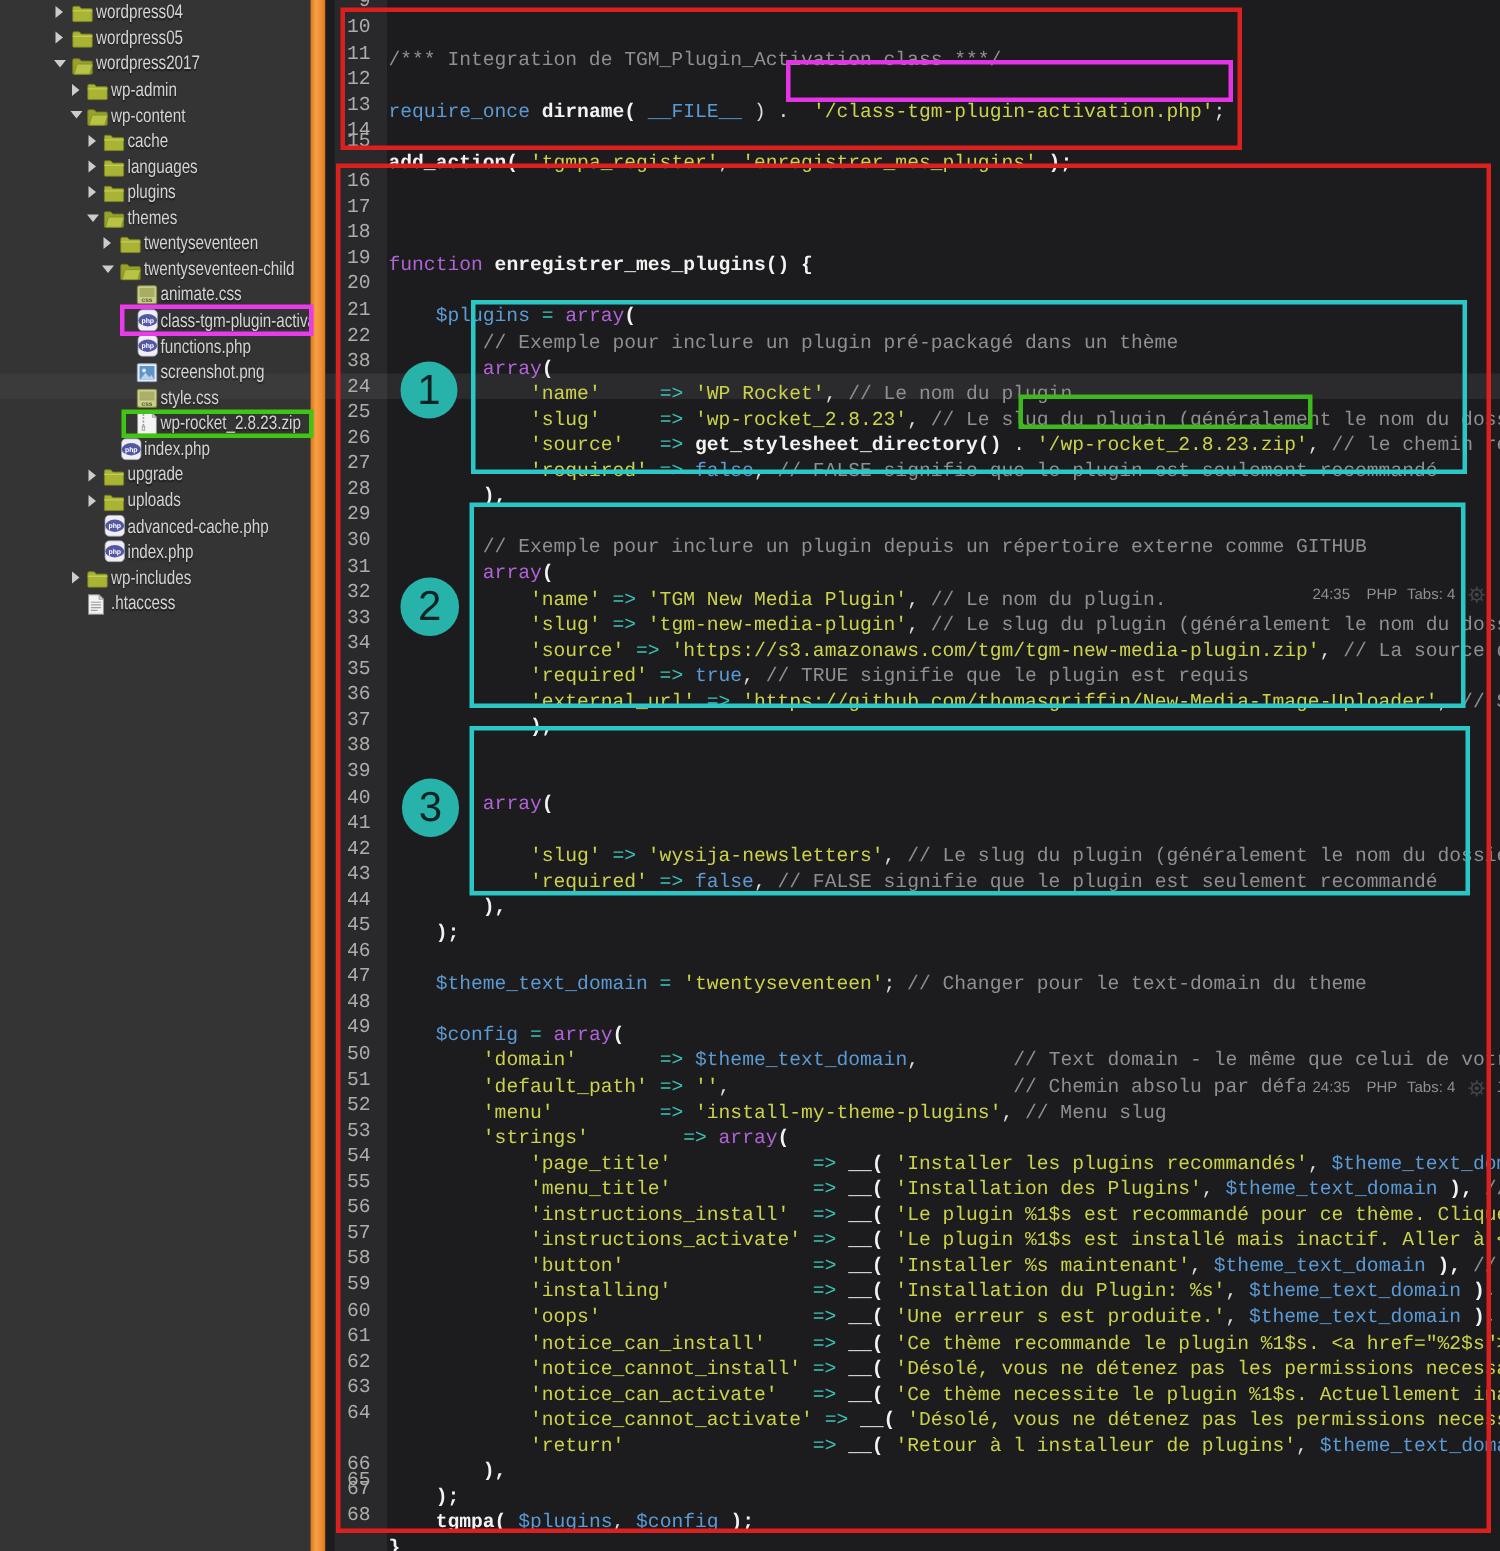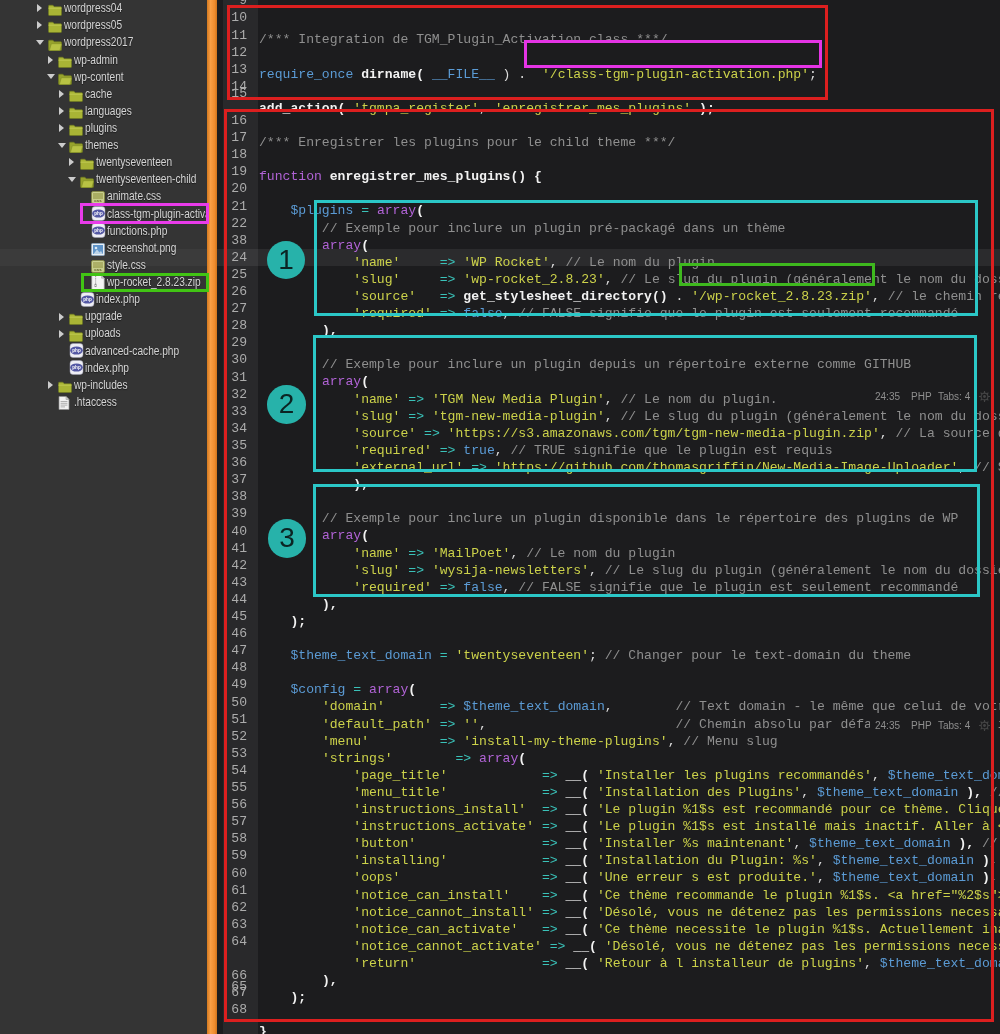--- a/index.html
+++ b/index.html
@@ -237,41 +237,38 @@
     <div class="g" style="top:898.7px">62</div>
     <div class="g" style="top:915.8px">63</div>
     <div class="g" style="top:932.9px">64</div>
     <div class="g" style="top:978px">65</div>
     <div class="g" style="top:967.1px">66</div>
     <div class="g" style="top:984.2px">67</div>
     <div class="g" style="top:1001.3px">68</div>
 <div class="l" style="top:9.4px"><span class="c">/*** Integration de TGM_Plugin_Activation class ***/</span></div>
     <div class="l" style="top:77.9px"><span class="f">add_action(</span><span class="p"> </span><span class="s">'tgmpa_register'</span><span class="p">, </span><span class="s">'enregistrer_mes_plugins'</span><span class="p"> </span><span class="f">);</span></div>
     <div class="l" style="top:43.7px"><span class="b">require_once</span><span class="p"> </span><span class="f">dirname(</span><span class="p"> </span><span class="b">__FILE__</span><span class="p"> ) .  </span><span class="s">'/class-tgm-plugin-activation.php'</span><span class="p">;</span></div>
-    <div class="l" style="top:112.1px"><span class="c">/*** Enregistrer les plugins pour le child theme ***/</span></div>
     <div class="l" style="top:146.2px"><span class="k">function</span><span class="p"> </span><span class="f">enregistrer_mes_plugins()</span><span class="p"> </span><span class="f">{</span></div>
     <div class="l" style="top:180.4px"><span class="p">    </span><span class="b">$plugins</span><span class="p"> </span><span class="o">=</span><span class="p"> </span><span class="k">array</span><span class="f">(</span></div>
     <div class="l" style="top:197.6px"><span class="c">        // Exemple pour inclure un plugin pré-packagé dans un thème</span></div>
     <div class="l" style="top:214.7px"><span class="p">        </span><span class="k">array</span><span class="f">(</span></div>
     <div class="l" style="top:231.8px"><span class="p">            </span><span class="s">'name'</span><span class="p">     </span><span class="o">=&gt;</span><span class="p"> </span><span class="s">'WP Rocket'</span><span class="p">,</span><span class="c"> // Le nom du plugin</span></div>
     <div class="l" style="top:248.9px"><span class="p">            </span><span class="s">'slug'</span><span class="p">     </span><span class="o">=&gt;</span><span class="p"> </span><span class="s">'wp-rocket_2.8.23'</span><span class="p">,</span><span class="c"> // Le slug du plugin (généralement le nom du dossier du zip)</span></div>
     <div class="l" style="top:265.9px"><span class="p">            </span><span class="s">'source'</span><span class="p">   </span><span class="o">=&gt;</span><span class="p"> </span><span class="f">get_stylesheet_directory()</span><span class="p"> . </span><span class="s">'/wp-rocket_2.8.23.zip'</span><span class="p">,</span><span class="c"> // le chemin relatif du plugin</span></div>
     <div class="l" style="top:283.1px"><span class="p">            </span><span class="s">'required'</span><span class="p"> </span><span class="o">=&gt;</span><span class="p"> </span><span class="b">false</span><span class="p">,</span><span class="c"> // FALSE signifie que le plugin est seulement recommandé</span></div>
     <div class="l" style="top:300.2px"><span class="p">        </span><span class="f">),</span></div>
     <div class="l" style="top:334.4px"><span class="c">        // Exemple pour inclure un plugin depuis un répertoire externe comme GITHUB</span></div>
     <div class="l" style="top:351.4px"><span class="p">        </span><span class="k">array</span><span class="f">(</span></div>
     <div class="l" style="top:368.6px"><span class="p">            </span><span class="s">'name'</span><span class="p"> </span><span class="o">=&gt;</span><span class="p"> </span><span class="s">'TGM New Media Plugin'</span><span class="p">,</span><span class="c"> // Le nom du plugin.</span></div>
     <div class="l" style="top:385.7px"><span class="p">            </span><span class="s">'slug'</span><span class="p"> </span><span class="o">=&gt;</span><span class="p"> </span><span class="s">'tgm-new-media-plugin'</span><span class="p">,</span><span class="c"> // Le slug du plugin (généralement le nom du dossier)</span></div>
     <div class="l" style="top:402.8px"><span class="p">            </span><span class="s">'source'</span><span class="p"> </span><span class="o">=&gt;</span><span class="p"> </span><span class="s">'https://s3.amazonaws.com/tgm/tgm-new-media-plugin.zip'</span><span class="p">,</span><span class="c"> // La source du plugin</span></div>
     <div class="l" style="top:419.9px"><span class="p">            </span><span class="s">'required'</span><span class="p"> </span><span class="o">=&gt;</span><span class="p"> </span><span class="b">true</span><span class="p">,</span><span class="c"> // TRUE signifie que le plugin est requis</span></div>
     <div class="l" style="top:437.0px"><span class="p">            </span><span class="s">'external_url'</span><span class="p"> </span><span class="o">=&gt;</span><span class="p"> </span><span class="s">'https://github.com/thomasgriffin/New-Media-Image-Uploader'</span><span class="p">,</span><span class="c"> // Si nécessaire</span></div>
     <div class="l" style="top:454.1px"><span class="p">            </span><span class="f">),</span></div>
-    <div class="l" style="top:488.3px"><span class="c">        // Exemple pour inclure un plugin disponible dans le répertoire des plugins de WP</span></div>
     <div class="l" style="top:505.4px"><span class="p">        </span><span class="k">array</span><span class="f">(</span></div>
-    <div class="l" style="top:522.5px"><span class="p">            </span><span class="s">'name'</span><span class="p"> </span><span class="o">=&gt;</span><span class="p"> </span><span class="s">'MailPoet'</span><span class="p">,</span><span class="c"> // Le nom du plugin</span></div>
     <div class="l" style="top:539.6px"><span class="p">            </span><span class="s">'slug'</span><span class="p"> </span><span class="o">=&gt;</span><span class="p"> </span><span class="s">'wysija-newsletters'</span><span class="p">,</span><span class="c"> // Le slug du plugin (généralement le nom du dossier)</span></div>
     <div class="l" style="top:556.7px"><span class="p">            </span><span class="s">'required'</span><span class="p"> </span><span class="o">=&gt;</span><span class="p"> </span><span class="b">false</span><span class="p">,</span><span class="c"> // FALSE signifie que le plugin est seulement recommandé</span></div>
     <div class="l" style="top:573.8px"><span class="p">        </span><span class="f">),</span></div>
     <div class="l" style="top:590.9px"><span class="p">    </span><span class="f">);</span></div>
     <div class="l" style="top:625.1px"><span class="p">    </span><span class="b">$theme_text_domain</span><span class="p"> </span><span class="o">=</span><span class="p"> </span><span class="s">'twentyseventeen'</span><span class="p">;</span><span class="c"> // Changer pour le text-domain du theme</span></div>
     <div class="l" style="top:659.3px"><span class="p">    </span><span class="b">$config</span><span class="p"> </span><span class="o">=</span><span class="p"> </span><span class="k">array</span><span class="f">(</span></div>
     <div class="l" style="top:676.4px"><span class="p">        </span><span class="s">'domain'</span><span class="p">       </span><span class="o">=&gt;</span><span class="p"> </span><span class="b">$theme_text_domain</span><span class="p">,</span><span class="p">        </span><span class="c">// Text domain - le même que celui de votre thème</span></div>
     <div class="l" style="top:693.5px"><span class="p">        </span><span class="s">'default_path'</span><span class="p"> </span><span class="o">=&gt;</span><span class="p"> </span><span class="s">''</span><span class="p">,</span><span class="p">                        </span><span class="c">// Chemin absolu par défaut pour les plugins</span></div>
     <div class="l" style="top:710.6px"><span class="p">        </span><span class="s">'menu'</span><span class="p">         </span><span class="o">=&gt;</span><span class="p"> </span><span class="s">'install-my-theme-plugins'</span><span class="p">,</span><span class="c"> // Menu slug</span></div>
     <div class="l" style="top:727.7px"><span class="p">        </span><span class="s">'strings'</span><span class="p">        </span><span class="o">=&gt;</span><span class="p"> </span><span class="k">array</span><span class="f">(</span></div>
@@ -282,20 +279,21 @@
     <div class="l" style="top:813.2px"><span class="p">            </span><span class="s">'button'</span><span class="p">                </span><span class="o">=&gt;</span><span class="p"> </span><span class="f">__(</span><span class="p"> </span><span class="s">'Installer %s maintenant'</span><span class="p">, </span><span class="b">$theme_text_domain</span><span class="p"> </span><span class="f">),</span><span class="c"> // Bouton</span></div>
     <div class="l" style="top:830.3px"><span class="p">            </span><span class="s">'installing'</span><span class="p">            </span><span class="o">=&gt;</span><span class="p"> </span><span class="f">__(</span><span class="p"> </span><span class="s">'Installation du Plugin: %s'</span><span class="p">, </span><span class="b">$theme_text_domain</span><span class="p"> </span><span class="f">),</span><span class="c"> //</span></div>
     <div class="l" style="top:847.4px"><span class="p">            </span><span class="s">'oops'</span><span class="p">                  </span><span class="o">=&gt;</span><span class="p"> </span><span class="f">__(</span><span class="p"> </span><span class="s">'Une erreur s est produite.'</span><span class="p">, </span><span class="b">$theme_text_domain</span><span class="p"> </span><span class="f">),</span><span class="c"> //</span></div>
     <div class="l" style="top:864.5px"><span class="p">            </span><span class="s">'notice_can_install'</span><span class="p">    </span><span class="o">=&gt;</span><span class="p"> </span><span class="f">__(</span><span class="p"> </span><span class="s">'Ce thème recommande le plugin %1$s. &lt;a href="%2$s"&gt;Cliquez ici&lt;/a&gt;'</span></div>
     <div class="l" style="top:881.6px"><span class="p">            </span><span class="s">'notice_cannot_install'</span><span class="p"> </span><span class="o">=&gt;</span><span class="p"> </span><span class="f">__(</span><span class="p"> </span><span class="s">'Désolé, vous ne détenez pas les permissions necessaires pour installer %1$s.'</span></div>
     <div class="l" style="top:898.7px"><span class="p">            </span><span class="s">'notice_can_activate'</span><span class="p">   </span><span class="o">=&gt;</span><span class="p"> </span><span class="f">__(</span><span class="p"> </span><span class="s">'Ce thème necessite le plugin %1$s. Actuellement inactif %2$s.'</span></div>
     <div class="l" style="top:915.8px"><span class="p">            </span><span class="s">'notice_cannot_activate'</span><span class="p"> </span><span class="o">=&gt;</span><span class="p"> </span><span class="f">__(</span><span class="p"> </span><span class="s">'Désolé, vous ne détenez pas les permissions necessaires pour activer %1$s.'</span></div>
     <div class="l" style="top:932.9px"><span class="p">            </span><span class="s">'return'</span><span class="p">                </span><span class="o">=&gt;</span><span class="p"> </span><span class="f">__(</span><span class="p"> </span><span class="s">'Retour à l installeur de plugins'</span><span class="p">, </span><span class="b">$theme_text_domain</span></div>
     <div class="l" style="top:950.0px"><span class="p">        </span><span class="f">),</span></div>
     <div class="l" style="top:967.1px"><span class="p">    </span><span class="f">);</span></div>
+    <div class="l" style="top:984.2px"><span class="p">    </span><span class="f">tgmpa(</span><span class="p"> </span><span class="b">$plugins</span><span class="p">, </span><span class="b">$config</span><span class="p"> </span><span class="f">);</span></div>
     <div class="l" style="top:1001.3px"><span class="f">}</span></div>
 </div>
 <div class="band" style="left:0;width:207px;background:rgba(255,255,255,0.035)"></div>
 <div class="chip" style="left:870px;top:387px">
     <span style="position:absolute;left:5px">24:35</span>
     <span style="position:absolute;left:41px">PHP</span>
     <span style="position:absolute;left:68px">Tabs: 4</span>
     <span style="position:absolute;left:108px;top:3px;opacity:0.75"><svg width="13" height="13" viewBox="0 0 13 13">
         <g fill="none" stroke="#525252" stroke-width="1.1">
           <circle cx="6.5" cy="6.5" r="3.4"></circle>

